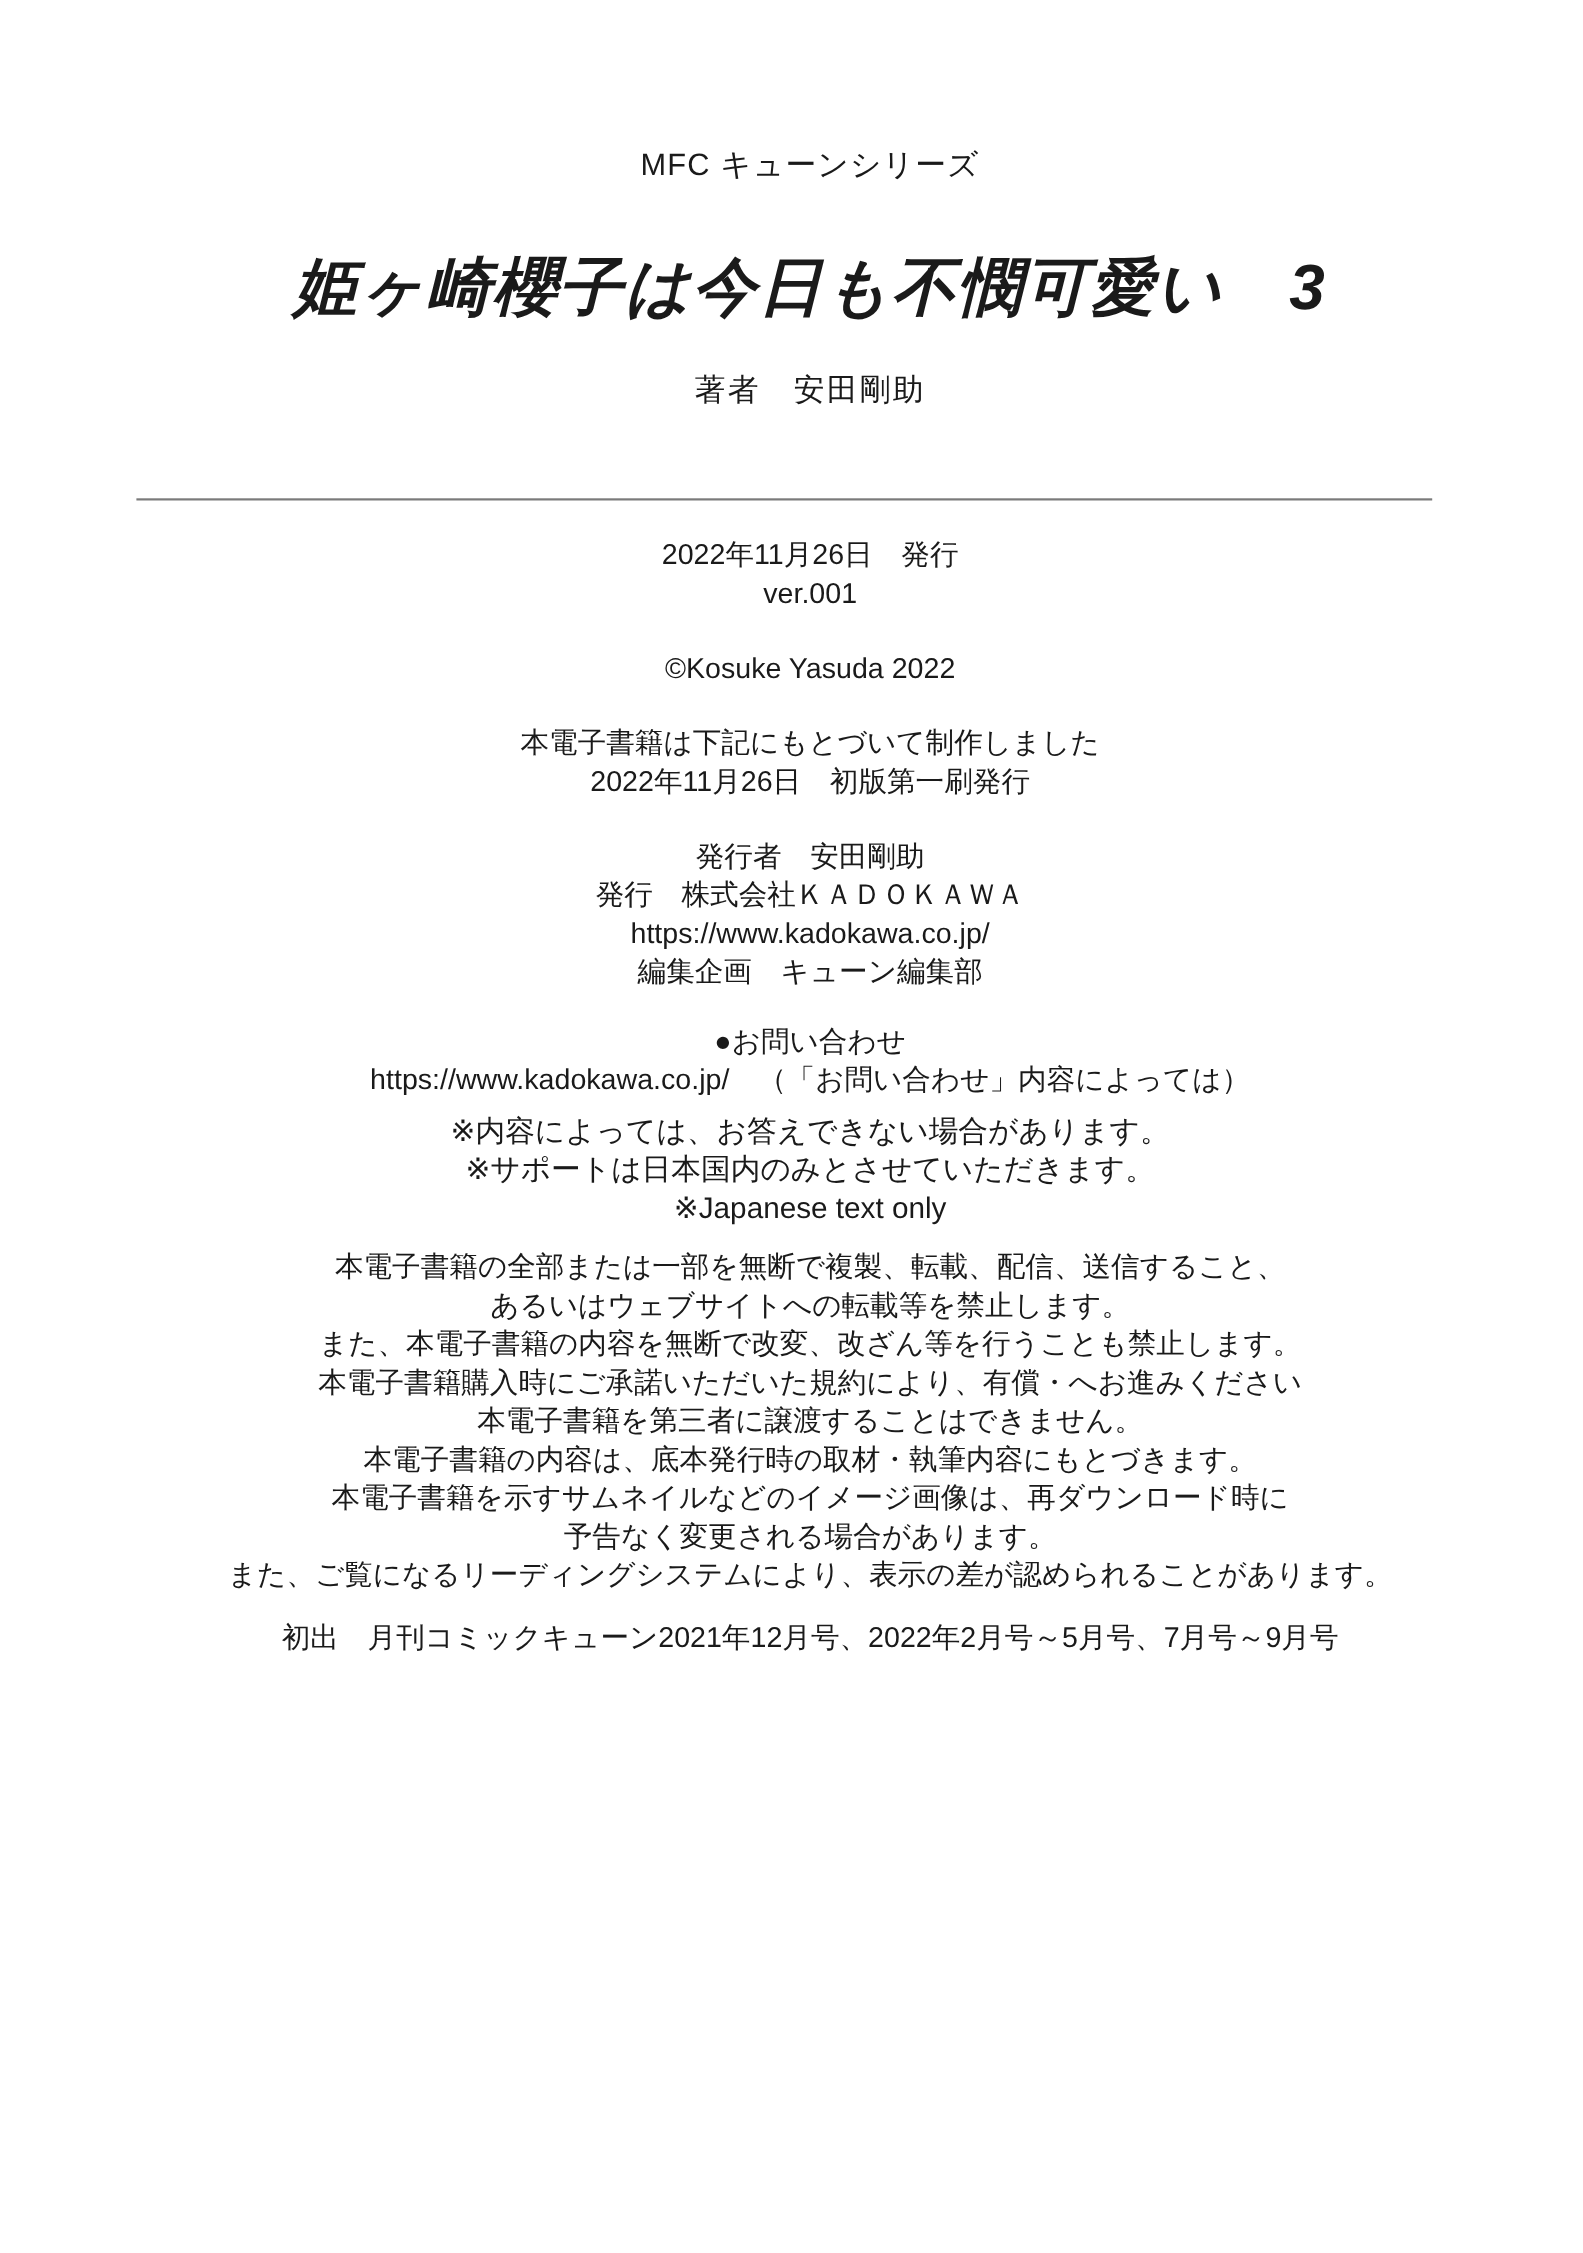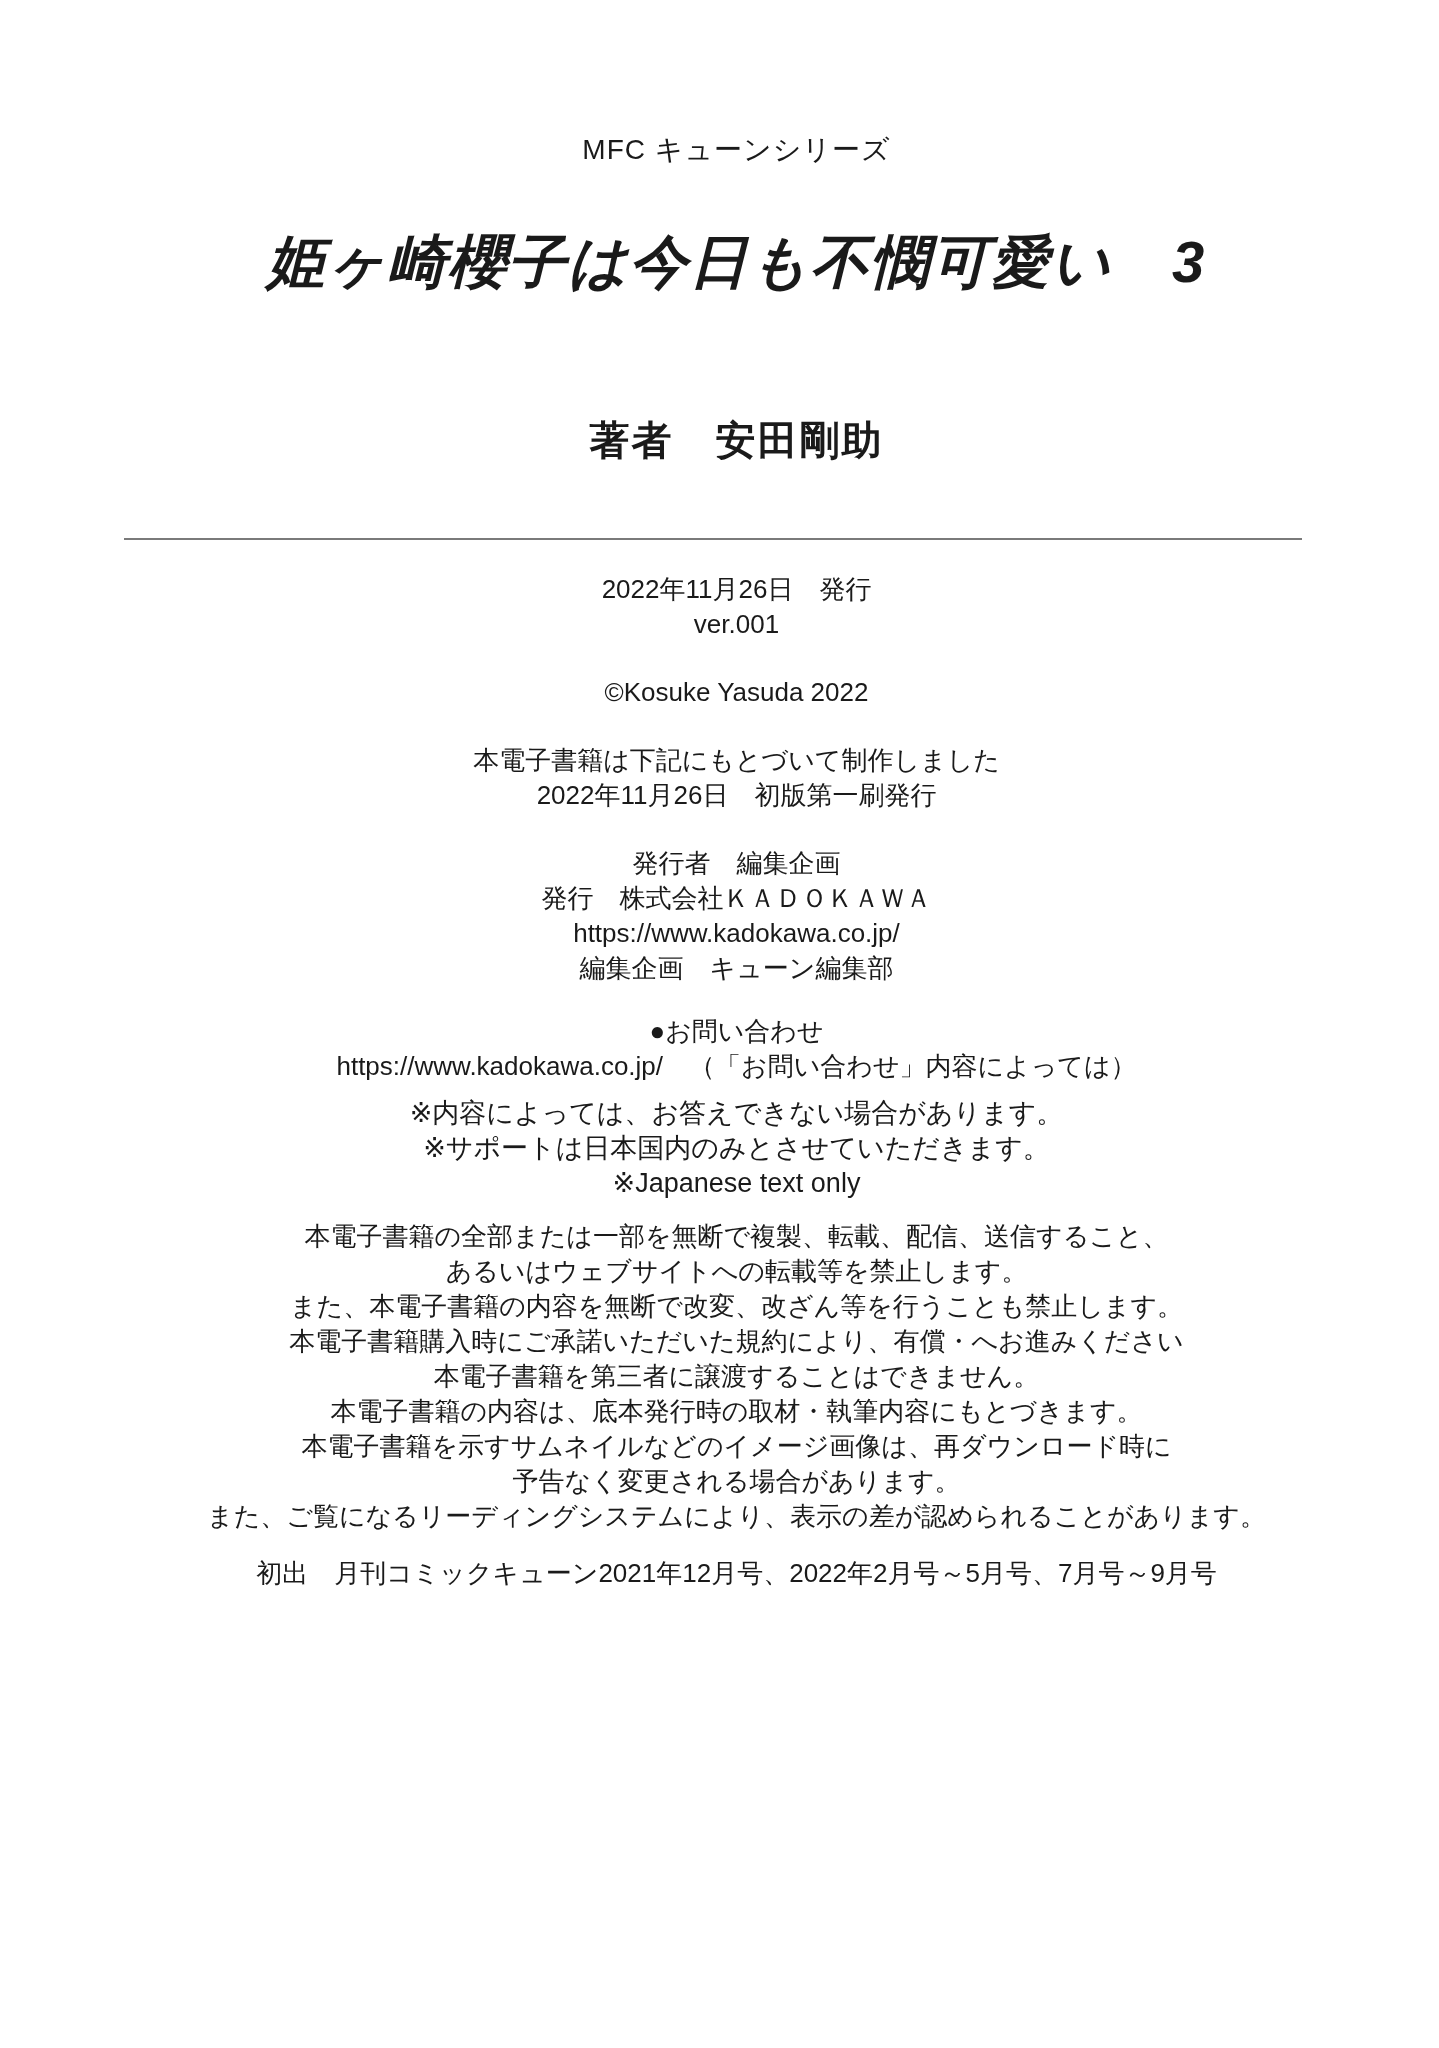--- a/index.html
+++ b/index.html
@@ -21,24 +21,24 @@
   .book-title {
     margin-top: 58px;
     font-size: 58px;
     line-height: 70px;
     font-weight: 700;
     letter-spacing: 2px;
     white-space: nowrap;
     font-style: italic;
   }
   .author-line {
-    margin-top: 119px;
-    font-size: 40px;
+    margin-top: 34px;
+    font-size: 28px;
     line-height: 48px;
-    font-weight: 700;
+    font-weight: 400;
     letter-spacing: 2px;
   }
   .divider {
     margin-top: 74px;
     width: 1178px;
     border: none;
     border-top: 2px solid #7a7a7a;
   }
 
   .block { font-size: 26px; line-height: 35px; }
@@ -73,21 +73,21 @@
   <div class="block block-copyright">
     <div>©Kosuke Yasuda 2022</div>
   </div>
 
   <div class="block block-source">
     <div>本電子書籍は下記にもとづいて制作しました</div>
     <div>2022年11月26日　初版第一刷発行</div>
   </div>
 
   <div class="block block-publisher">
-    <div>発行者　編集企画</div>
+    <div>発行者　安田剛助</div>
     <div>発行　株式会社ＫＡＤＯＫＡＷＡ</div>
     <div>https://www.kadokawa.co.jp/</div>
     <div>編集企画　キューン編集部</div>
   </div>
 
   <div class="block block-contact">
     <div>●お問い合わせ</div>
     <div>https://www.kadokawa.co.jp/　（「お問い合わせ」内容によっては）</div>
   </div>
 

